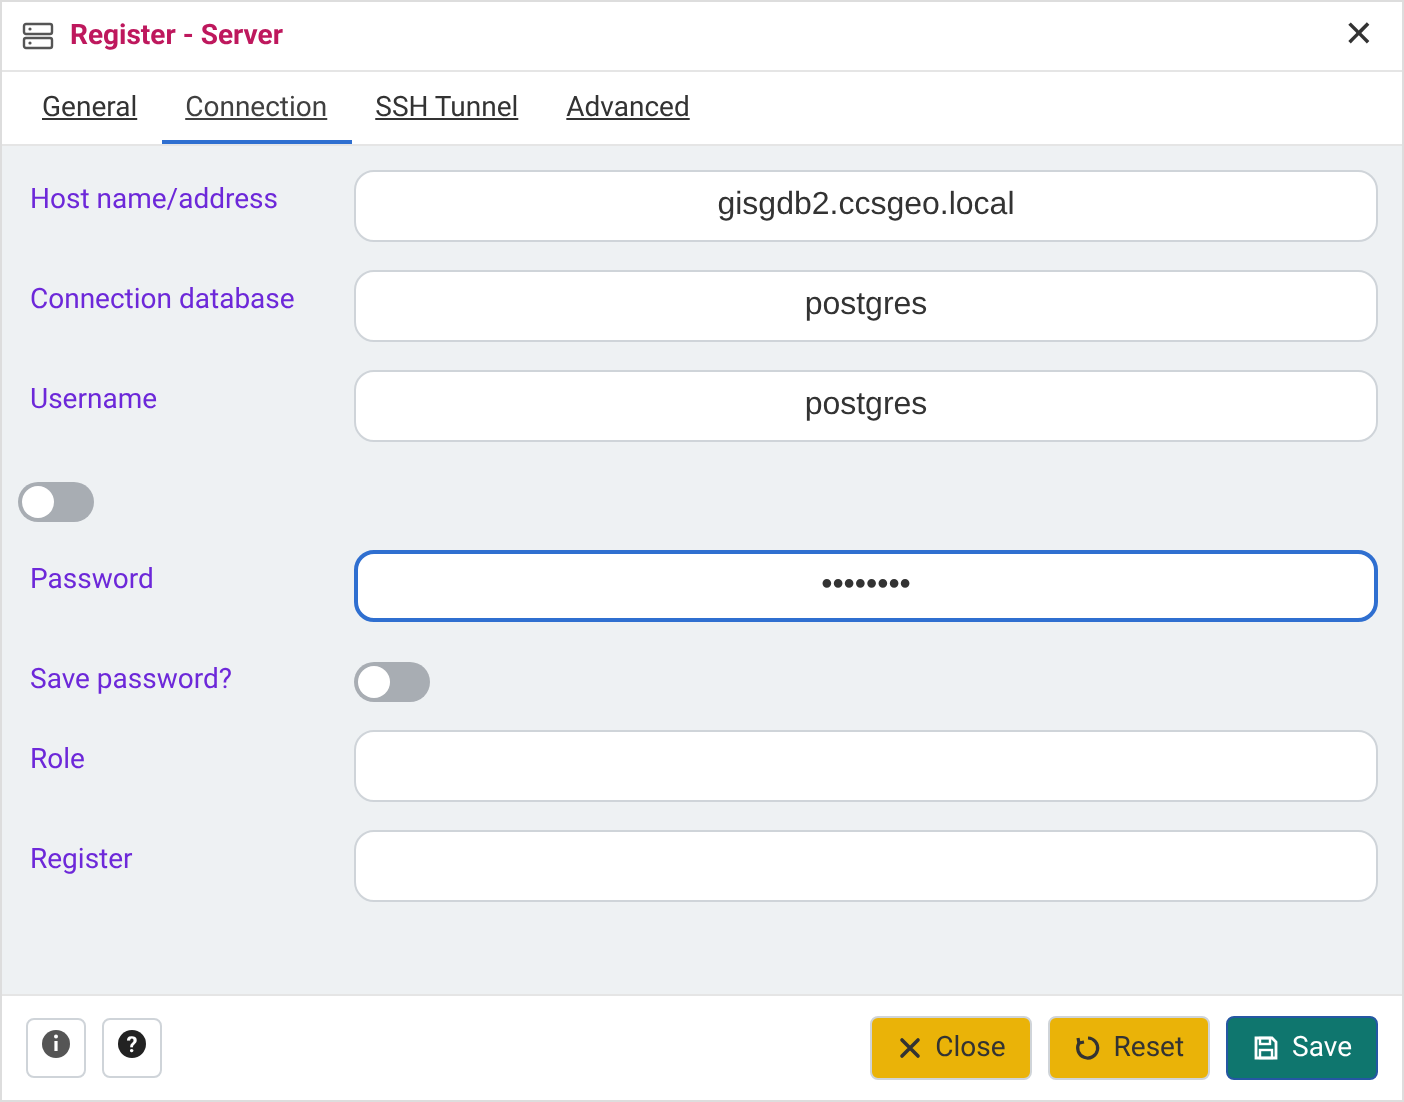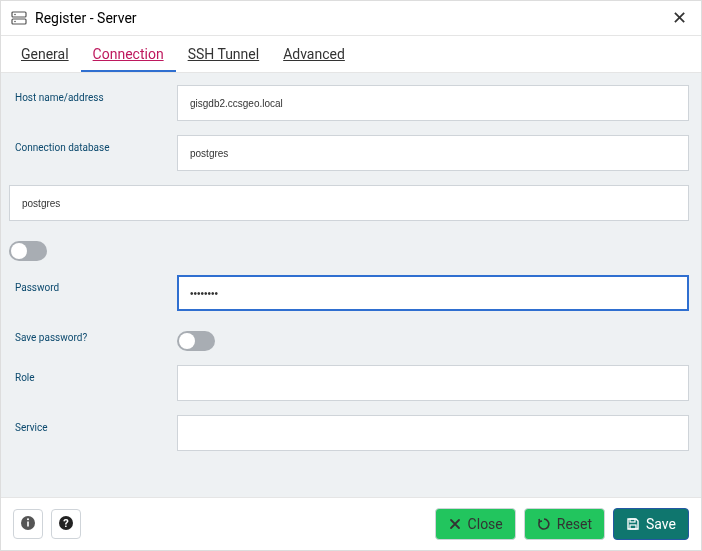--- a/index.html
+++ b/index.html
@@ -25,24 +25,24 @@
     padding: 6px 10px;
     border-bottom: 1px solid #e5e5e5;
     background: #fff;
   }
   .titlebar .icon {
     width: 16px; height: 16px;
     margin-right: 8px;
     display: flex; align-items: center; justify-content: center;
   }
   .titlebar .title {
-    font-weight: 400;
+    font-weight: 700;
     flex: 1;
     font-size: 14px;
-    color: #000000;
+    color: #be185d;
   }
   .titlebar .close {
     cursor: pointer;
     font-size: 18px;
     line-height: 1;
     color: #333;
     padding: 2px 4px;
   }
   .tabs {
     display: flex;
@@ -52,54 +52,55 @@
   }
   .tab {
     padding: 10px 12px 8px;
     cursor: pointer;
     color: #333;
     border-bottom: 2px solid transparent;
     font-size: 14px;
     text-decoration: underline;
   }
   .tab.active {
-    color: #be185d;
+    color: #404040;
     border-bottom-color: #2f6fd0;
   }
   .form-body {
     flex: 1;
     background: #eef1f3;
     padding: 12px 8px 8px 8px;
     overflow: auto;
   }
   .row {
     display: flex;
     align-items: flex-start;
     margin-bottom: 14px;
   }
   .row .label {
     width: 168px;
     padding: 7px 6px 0 6px;
-    color: #0c4a6e;
-    font-size: 10px;
+    color: #6d28d9;
+    font-size: 14px;
   }
   .row .control {
     flex: 1;
     padding-right: 4px;
   }
   .text-input {
     width: 100%;
     height: 36px;
     border: 1px solid #cfd4d9;
-    border-radius: 0;
+    border-radius: 10px;
     background: #fff;
     padding: 0 12px;
-    font-size: 10px;
+    font-size: 16px;
     color: #333;
     outline: none;
+    text-align: center;
   }
   .text-input.focused {
     border: 2px solid #2f6fd0;
     padding: 0 11px;
   }
   .toggle {
     position: relative;
     width: 38px;
     height: 20px;
     border-radius: 20px;
@@ -128,21 +129,21 @@
     border: 1px solid #cfd4d9;
     border-radius: 4px;
     background: #fff;
     display: flex; align-items: center; justify-content: center;
     cursor: pointer;
   }
   .btn {
     height: 32px;
     border: 1px solid #cfd4d9;
     border-radius: 4px;
-    background: #22c55e;
+    background: #eab308;
     padding: 0 12px;
     display: flex; align-items: center;
     cursor: pointer;
     gap: 6px;
     font-size: 14px;
     color: #333;
   }
   .btn.primary {
     background: #0f766e;
     border-color: #2457a3;
@@ -182,20 +183,21 @@
       <div class="control"><input class="text-input" value="gisgdb2.ccsgeo.local" style=""></div>
     </div>
 
 
     <div class="row">
       <div class="label">Connection database</div>
       <div class="control"><input class="text-input" value="postgres" style=""></div>
     </div>
 
     <div class="row">
+      <div class="label">Username</div>
       <div class="control"><input class="text-input" value="postgres" style=""></div>
     </div>
 
     <div class="row">
       <div class="control">
         <div class="toggle">
             <div class="knob"></div>
           </div>
       </div>
     </div>
@@ -213,21 +215,21 @@
           </div>
       </div>
     </div>
 
     <div class="row">
       <div class="label">Role</div>
       <div class="control"><input class="text-input" value="" style=""></div>
     </div>
 
     <div class="row">
-      <div class="label">Service</div>
+      <div class="label">Register</div>
       <div class="control"><input class="text-input" value="" style=""></div>
     </div>
 
   </div>
 
   <div class="footer">
     <div class="icon-btn">
       <span>
         <svg width="16" height="16" viewBox="0 0 16 16">
             <circle cx="8" cy="8" r="7" fill="#555"></circle>

